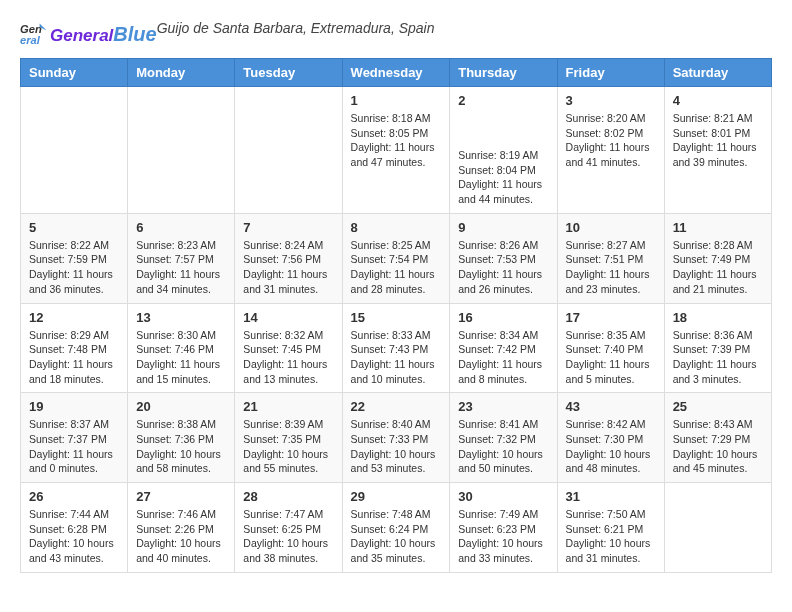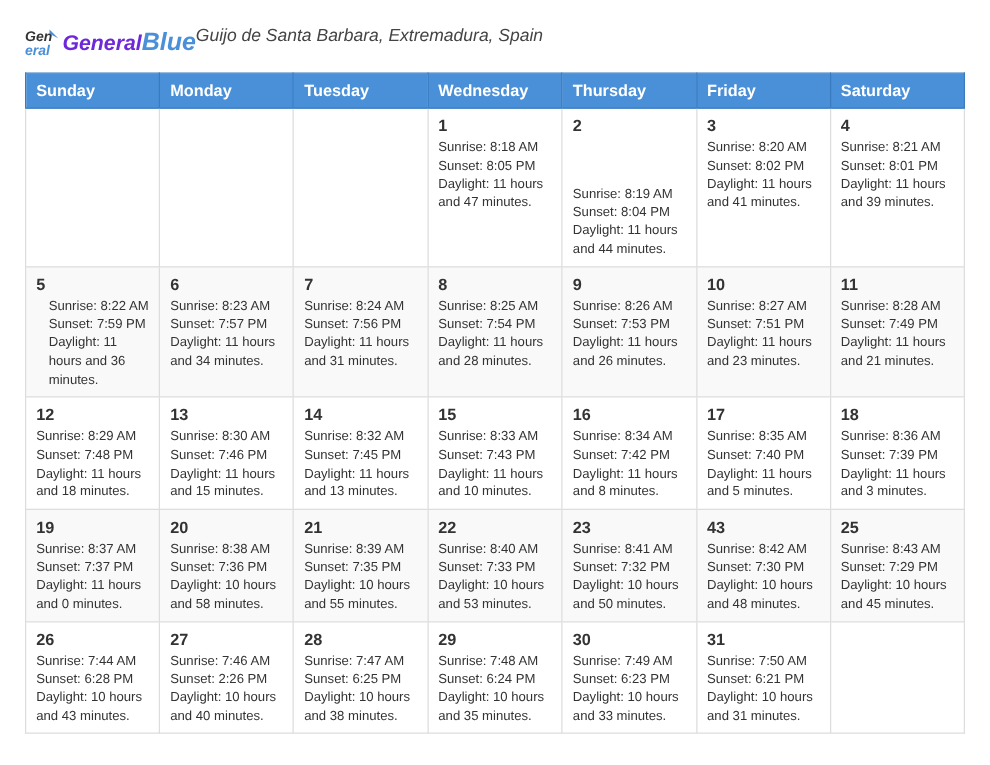--- a/index.html
+++ b/index.html
@@ -139,21 +139,21 @@
         <td>
           <div class="day-number">4</div>
           <div class="day-info" style="white-space: pre-line;">Sunrise: 8:21 AM
 Sunset: 8:01 PM
 Daylight: 11 hours and 39 minutes.</div>
         </td>
       </tr>
       <tr>
         <td>
           <div class="day-number">5</div>
-          <div class="day-info" style="white-space: pre-line; margin-left: 10px;">Sunrise: 8:22 AM
+          <div class="day-info" style="white-space: pre-line;">Sunrise: 8:22 AM
 Sunset: 7:59 PM
 Daylight: 11 hours and 36 minutes.</div>
         </td>
         <td>
           <div class="day-number">6</div>
           <div class="day-info" style="white-space: pre-line;">Sunrise: 8:23 AM
 Sunset: 7:57 PM
 Daylight: 11 hours and 34 minutes.</div>
         </td>
         <td>

